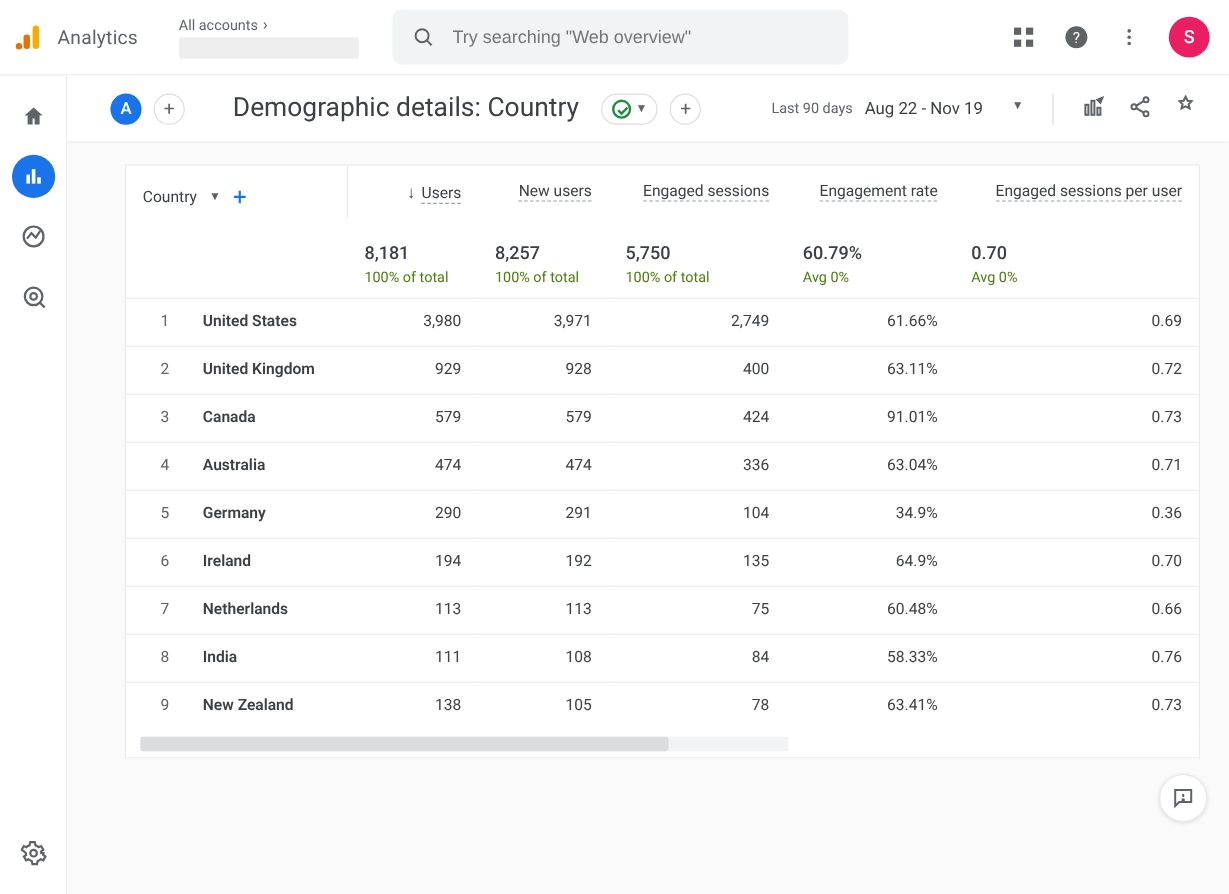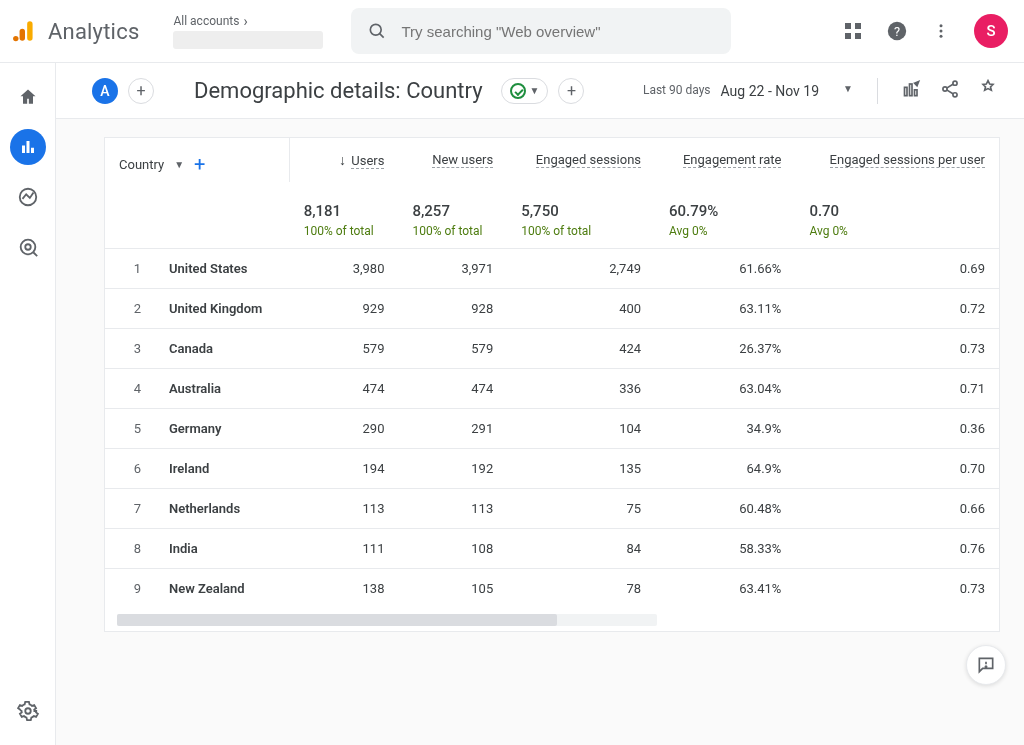--- a/index.html
+++ b/index.html
@@ -20,21 +20,21 @@
     align-items: center;
     padding: 0 16px 0 12px;
     gap: 10px;
   }
   .logo {
     display: flex;
     align-items: center;
     gap: 10px;
   }
   .logo-icon svg { display:block; }
-  .logo-text { font-size: 22px; color:#5f6368; letter-spacing: .2px; }
+  .logo-text { font-size: 16px; color:#5f6368; letter-spacing: .2px; }
   .account-chip {
     display:flex; flex-direction:column;
     font-size:12px; color:#5f6368;
     margin-left: 24px; min-width:160px;
   }
   .account-chip .line1 { display:flex; align-items:center; gap:4px; }
   .account-chip .line1 .chev { font-size:14px; color:#5f6368;}
   .account-chip .line2 {
     height:18px; width:150px; background:#eee; border-radius:3px; margin-top:2px;
   }
@@ -409,21 +409,21 @@
               <td>400</td>
               <td>63.11%</td>
               <td>0.72</td>
             </tr>
             <tr class="row">
               <td class="idx">3</td>
               <td class="name">Canada</td>
               <td>579</td>
               <td>579</td>
               <td>424</td>
-              <td>26.37%</td>
+              <td>91.01%</td>
               <td>0.73</td>
             </tr>
             <tr class="row">
               <td class="idx">4</td>
               <td class="name">Australia</td>
               <td>474</td>
               <td>474</td>
               <td>336</td>
               <td>63.04%</td>
               <td>0.71</td>

